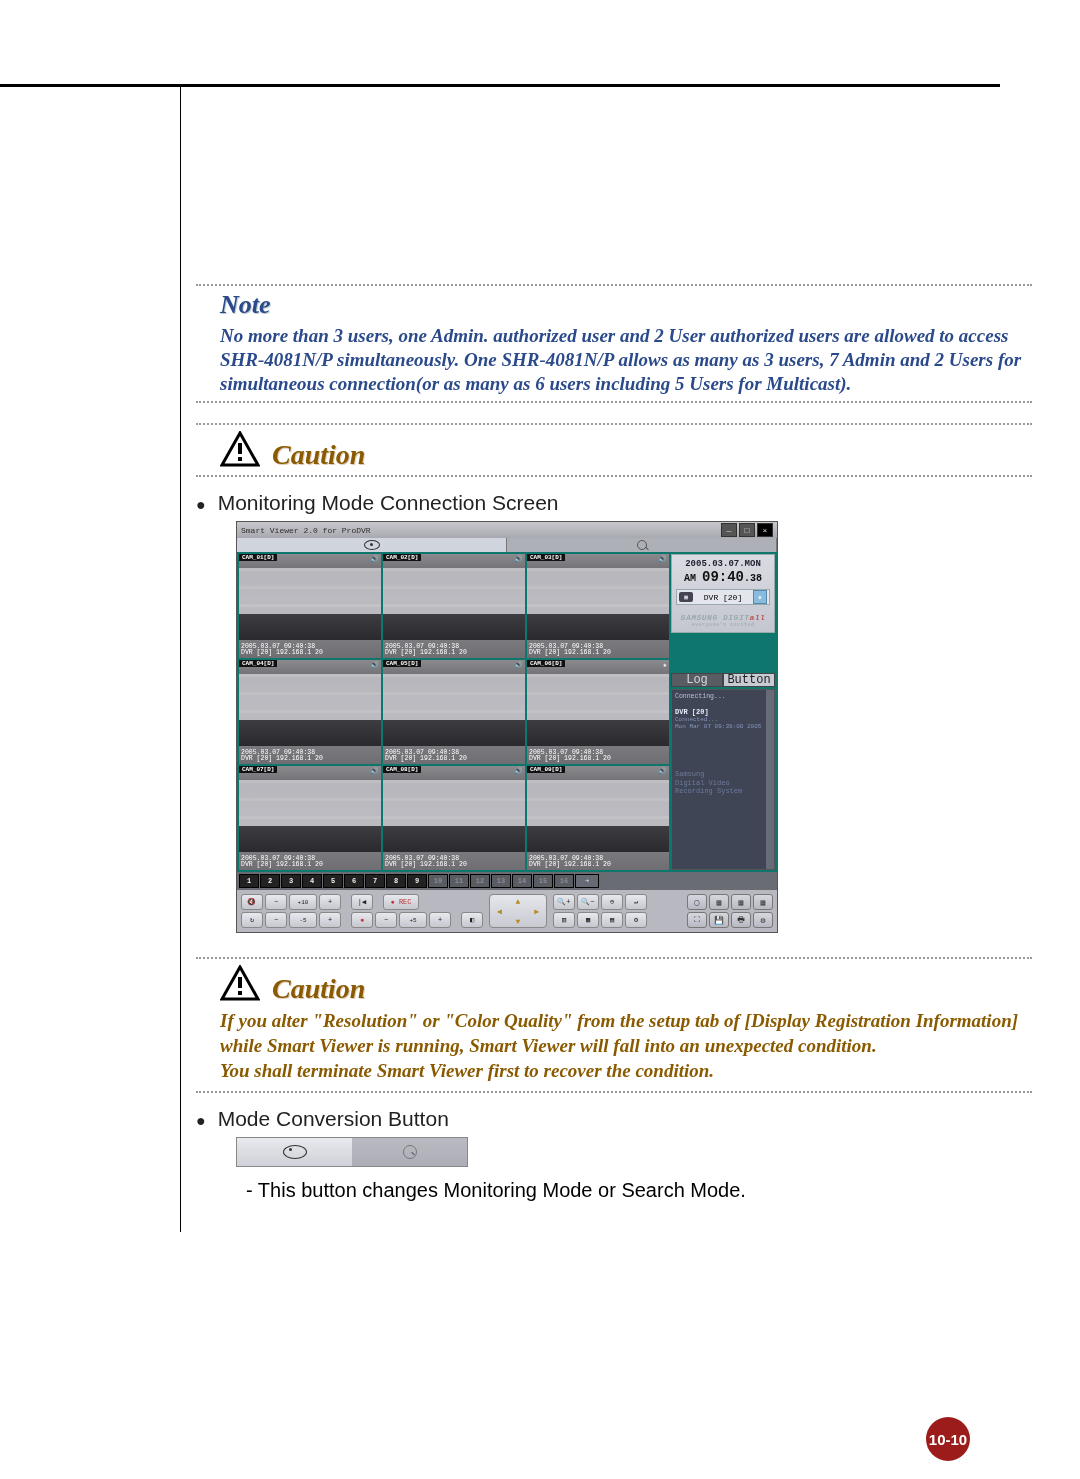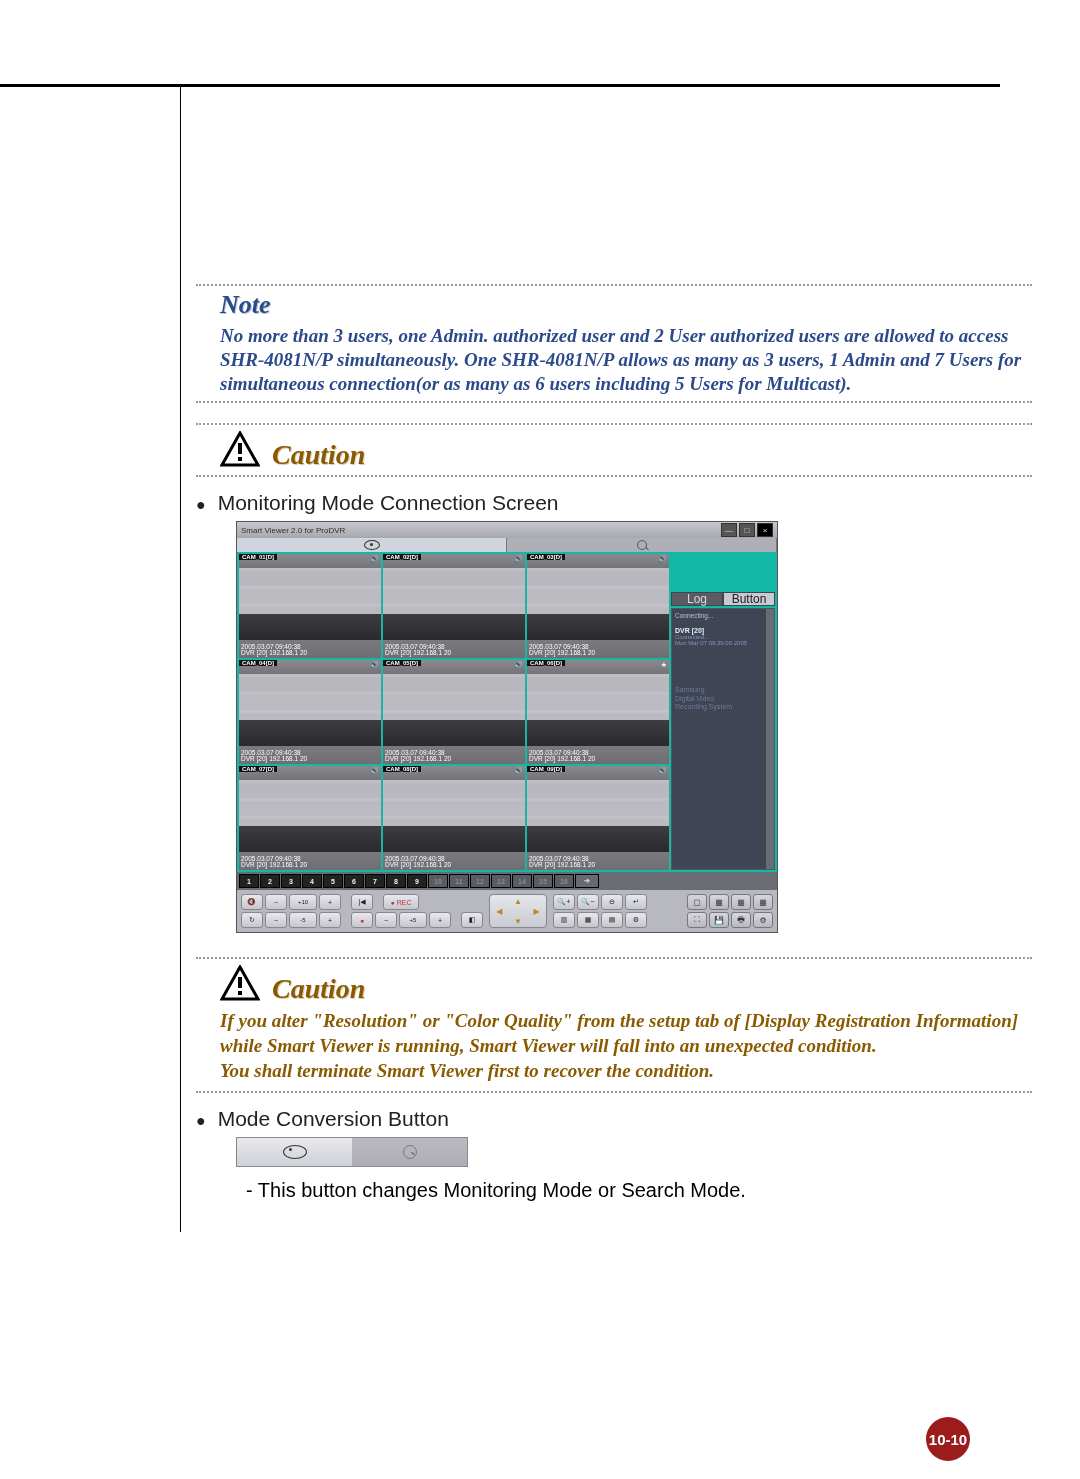--- a/index.html
+++ b/index.html
@@ -97,23 +97,23 @@
     color: #000000;
   }
   .warning-icon svg {
     width: 40px;
     height: 36px;
   }
   
   .sv-frame {
     width: 540px;
     margin: 4px 0 24px 40px;
-    background: #14b8a6;
+    background: #0f766e;
     border: 1px solid #555;
-    font-family: Liberation Sans, sans-serif;
+    font-family: Liberation Mono, monospace;
   }
   .sv-titlebar {
     display: flex;
     align-items: center;
     justify-content: space-between;
     background: linear-gradient(#c7c7cc, #a8a8b0);
     height: 16px;
     padding: 0 4px;
     font-size: 8px;
     color: #303030;
@@ -426,21 +426,21 @@
 <body>
 
 <div class="page">
   <div class="top-bar"></div>
   <div class="vrule"></div>
 
   <div class="content">
 
     <div class="dotted"></div>
     <div class="note-title">Note</div>
-    <div class="note-body">No more than 3 users, one Admin. authorized user and 2 User authorized users are allowed to access SHR-4081N/P simultaneously. One SHR-4081N/P allows as many as 3 users, 1 Admin and 7 Users for simultaneous connection(or as many as 6 users including 5 Users for Multicast).</div>
+    <div class="note-body">No more than 3 users, one Admin. authorized user and 2 User authorized users are allowed to access SHR-4081N/P simultaneously. One SHR-4081N/P allows as many as 3 users, 7 Admin and 2 Users for simultaneous connection(or as many as 6 users including 5 Users for Multicast).</div>
     <div class="dotted"></div>
 
     <div style="height:20px"></div>
 
     <div class="dotted"></div>
     <div class="caution-row">
       <span class="warning-icon">
         <svg viewBox="0 0 40 36">
             <path d="M20 2 L38 34 L2 34 Z" fill="none" stroke="#000" stroke-width="3"></path>
             <rect x="18" y="12" width="4" height="11" fill="#000"></rect>
@@ -526,20 +526,35 @@
             </div>
             <div class="sv-cam">
               <span class="sv-cam-label">CAM_09[D]</span>
               <span class="sv-cam-aud">🔊</span>
               <span class="sv-cam-ts">2005.03.07 09:40:38
 DVR [20] 192.168.1 20</span>
             </div>
           </div>
 
         <div class="sv-right">
+          <div class="sv-datepanel">
+            <div class="sv-date">2005.03.07.MON</div>
+            <div class="sv-time">
+              <span>AM </span><b>09:40</b><span>.38</span>
+            </div>
+            <div class="sv-dvr-select">
+              <span class="sv-dvr-chip">▦</span>
+              <span style="flex:1">DVR [20]</span>
+              <span class="sv-dvr-arrow">▾</span>
+            </div>
+            <div class="sv-brand">
+              <span>SAMSUNG DIGIT</span><i>all</i>
+            </div>
+            <div class="sv-brand-sub">everyone's invited</div>
+          </div>
 
           <div style="height:36px"></div>
 
           <div class="sv-tabs">
             <div class="sv-tab">Log</div>
             <div class="sv-tab active">Button</div>
           </div>
           <div class="sv-log">
             <div>Connecting...</div>
             <div class="hdr">DVR [20]</div>

